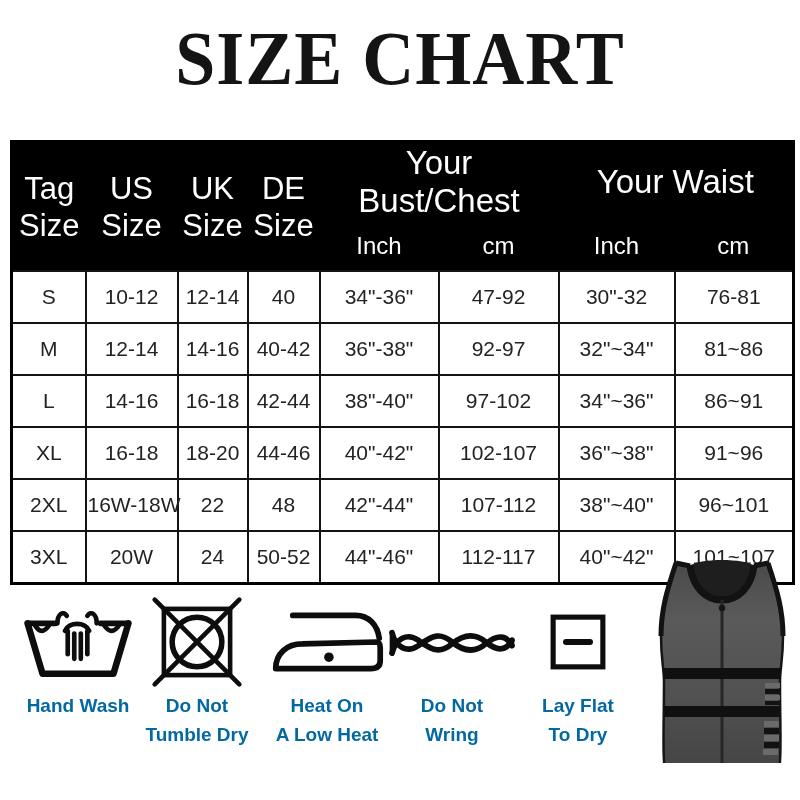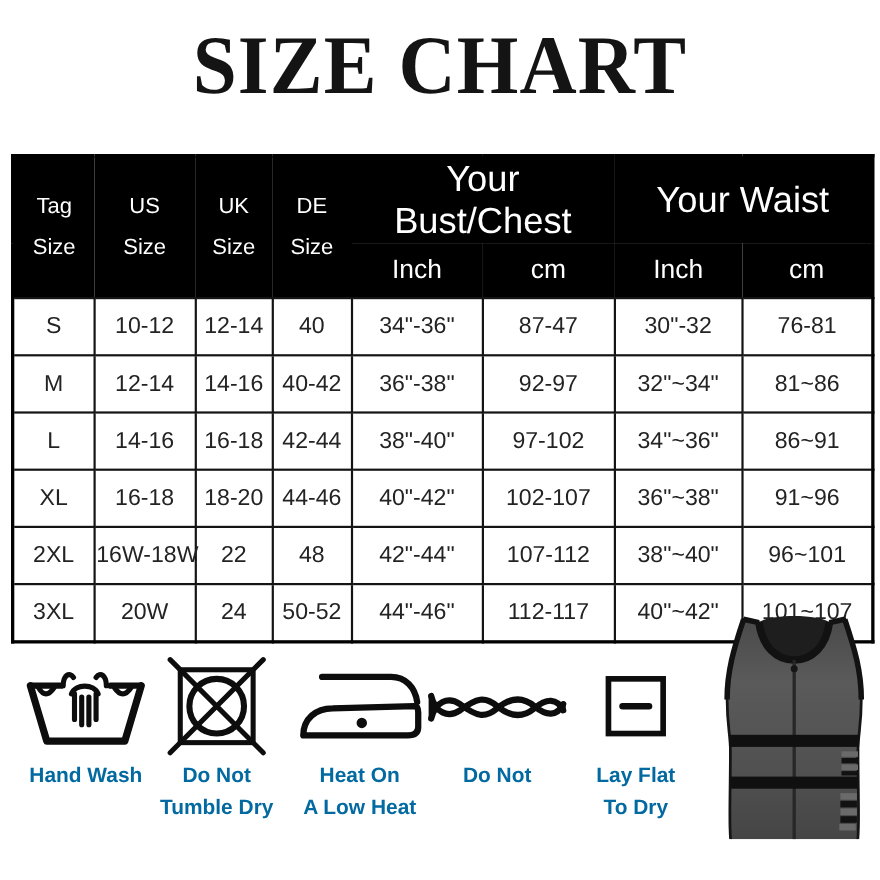--- a/index.html
+++ b/index.html
@@ -9,21 +9,21 @@
   
   .title{position:absolute;top:18px;left:0;width:100%;text-align:center;
          font-family:"Liberation Serif",serif;font-weight:700;font-size:72px;
          letter-spacing:1px;color:#141414;transform:scaleY(1.05);}
 
   
   .size-table{position:absolute;top:140px;left:10px;width:782px;
               border-collapse:collapse;table-layout:fixed;border:3px solid #000;}
   .size-table thead th{background:#000;color:#fff;font-weight:400;border:0;
                        text-align:center;vertical-align:middle;}
-  .th-stack{font-size:20px;line-height:37px;}
+  .th-stack{font-size:31px;line-height:37px;}
   .th-stack span{display:block;}
   th.group{font-size:33px;height:46px;}
   th.sub{font-size:24px;height:47px;}
   .size-table tbody td{border:2px solid #141414;background:#fff;text-align:center;
                        vertical-align:middle;height:48px;font-size:21px;color:#232323;
                        white-space:nowrap;}
 
   
   .care-item{position:absolute;top:600px;width:150px;text-align:center;}
   .care-icon-box{height:84px;display:flex;align-items:center;justify-content:center;}
@@ -81,21 +81,21 @@
         <th class="sub">cm</th>
       </tr>
     </thead>
     <tbody>
         <tr>
           <td>S</td>
           <td>10-12</td>
           <td>12-14</td>
           <td>40</td>
           <td>34"-36"</td>
-          <td>87-47</td>
+          <td>47-92</td>
           <td>30"-32</td>
           <td>76-81</td>
         </tr>
         <tr>
           <td>M</td>
           <td>12-14</td>
           <td>14-16</td>
           <td>40-42</td>
           <td>36"-38"</td>
           <td>92-97</td>
@@ -201,20 +201,21 @@
     <div class="care-icon-box">
       <svg width="132" height="60" viewBox="0 0 140 64" fill="none" stroke="#0d0d0d" stroke-width="6" stroke-linecap="round">
         <path d="M6,44 C10,28 22,22 34,30 C50,42 58,44 70,34 C82,24 94,22 106,32 C118,42 128,42 134,30"></path>
         <path d="M6,22 C10,38 22,44 34,36 C50,24 58,22 70,32 C82,42 94,44 106,34 C118,24 128,24 134,36"></path>
         <path d="M6,22 L6,44" stroke-width="5"></path>
         <path d="M134,30 L134,36" stroke-width="5"></path>
       </svg>
     </div>
     <div class="care-label">
       <span>Do Not</span>
+      <span>Wring</span>
     </div>
   </div>
 
   <div class="care-item ci5">
     <div class="care-icon-box">
       <svg width="60" height="60" viewBox="0 0 70 70" fill="none" stroke="#0d0d0d" stroke-width="6" stroke-linecap="round">
         <rect x="6" y="6" width="58" height="58"></rect>
         <path d="M21,35 L49,35" stroke-width="7"></path>
       </svg>
     </div>

